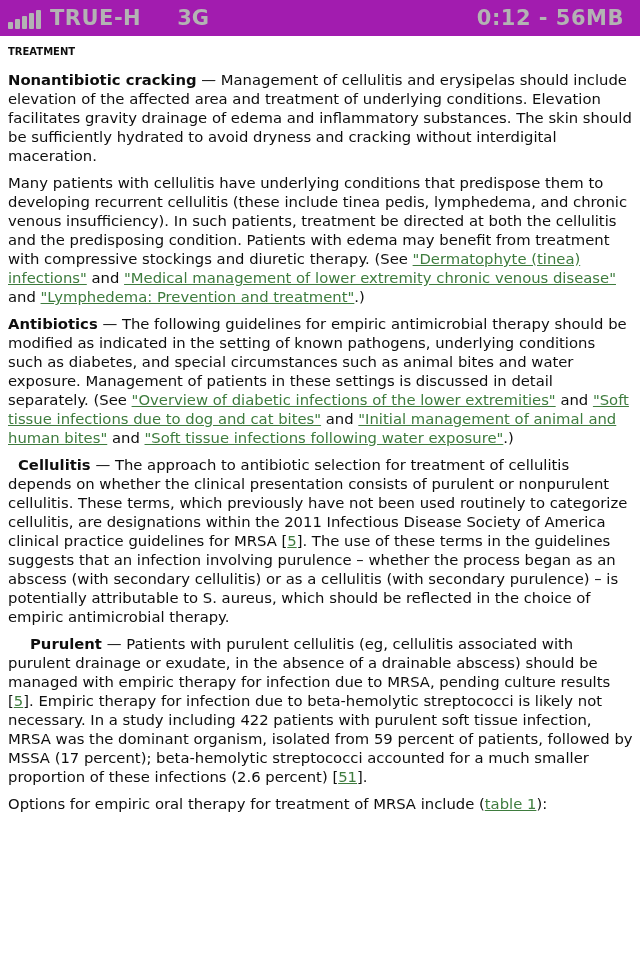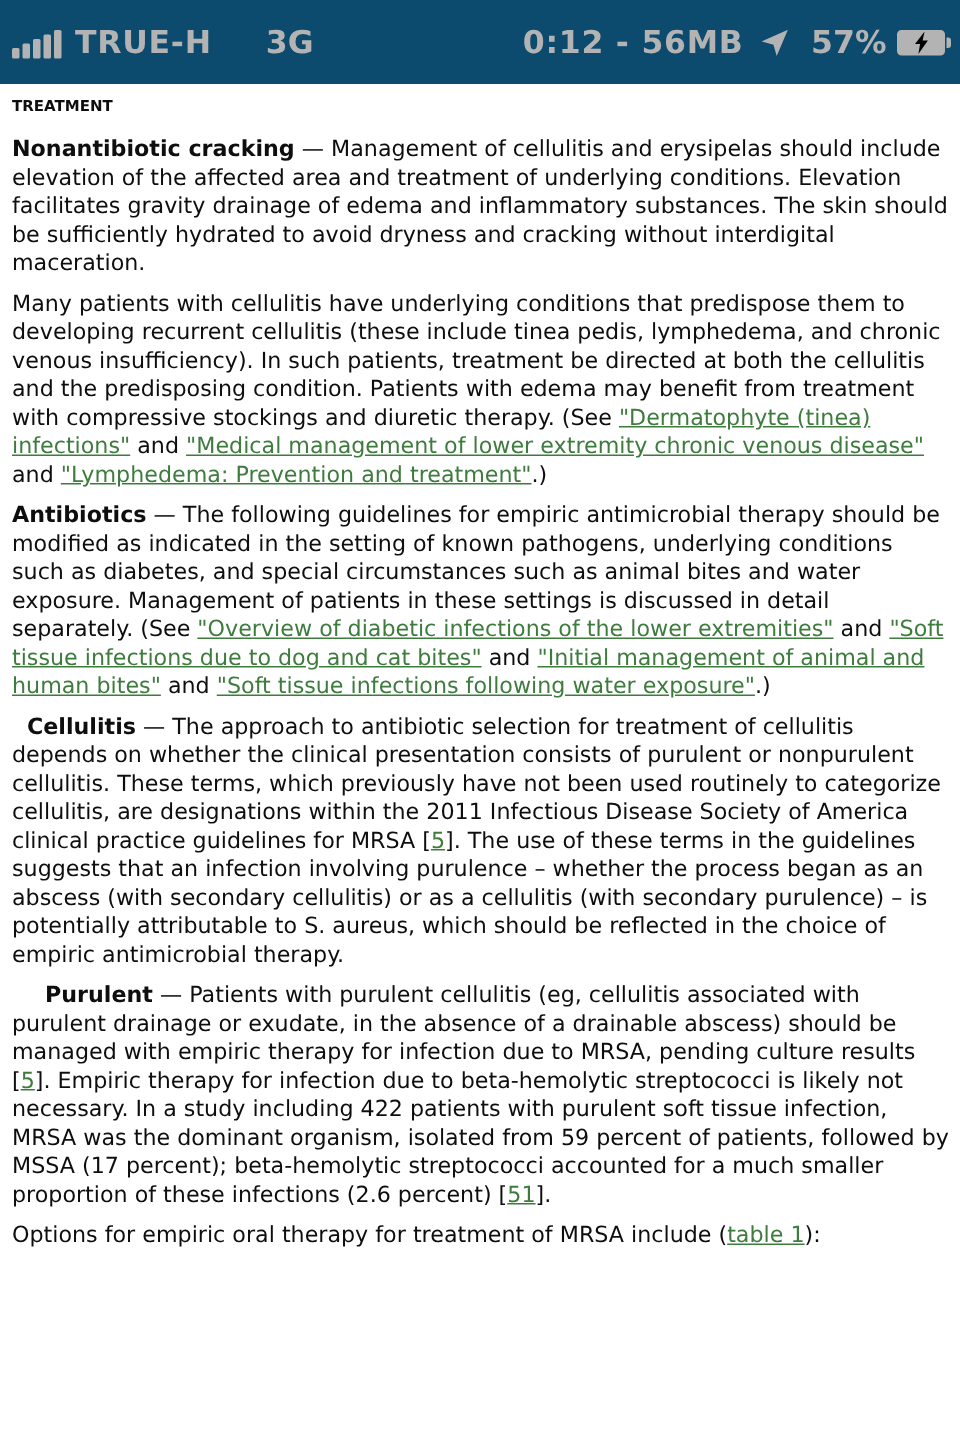--- a/index.html
+++ b/index.html
@@ -2,21 +2,21 @@
 <html><head>
 <meta charset="utf-8">
 <style>
   html, body { margin:0; padding:0; }
   body {
     width:640px; height:960px; overflow:hidden; background:#ffffff;
     font-family:"DejaVu Sans", sans-serif;
   }
   
   .status-bar {
-    height:56px; background:#0c4a6e; color:#b3b3b3;
+    height:36px; background:#a21caf; color:#b3b3b3;
     display:flex; align-items:center; box-sizing:border-box;
     padding:0 6px; font-weight:bold; font-size:21px;
   }
   .sb-left { display:flex; align-items:center; flex:0 0 auto; }
   .signal { display:flex; align-items:flex-end; height:20px; margin:2px 7px 0 2px; }
   .signal i { display:block; width:5px; margin-right:2px; background:#b3b3b3; border-radius:1px; }
   .signal i:nth-child(1){height:7px}
   .signal i:nth-child(2){height:10px}
   .signal i:nth-child(3){height:13px}
   .signal i:nth-child(4){height:16px}
@@ -60,34 +60,20 @@
       <i></i>
         <i></i>
         <i></i>
         <i></i>
         <i></i>
     </span>
     <span class="carrier">TRUE-H</span>
     <span class="network">3G</span>
   </div>
   <div class="sb-center">0:12 - 56MB</div>
-  <div class="sb-right">
-    <svg class="loc-arrow" viewBox="0 0 24 24">
-      <polygon points="22,2 2,11 11,13.5 13.5,22" fill="#b3b3b3"></polygon>
-    </svg>
-    <span class="batt-pct">57%</span>
-    <span class="battery">
-      <span class="batt-body">
-        <svg class="batt-bolt" viewBox="0 0 12 20">
-          <polygon points="8.5,0 0,11 4.5,11 3,20 11.5,8 6.8,8" fill="#000000"></polygon>
-        </svg>
-      </span>
-      <span class="batt-nub"></span>
-    </span>
-  </div>
 </div>
 
 <div class="content" id="doc">
     <div class="doc-heading">TREATMENT</div>
     <p><strong>Nonantibiotic cracking</strong><span> — Management of cellulitis and erysipelas should include elevation of the affected area and treatment of underlying conditions. Elevation facilitates gravity drainage of edema and inflammatory substances. The skin should be sufficiently hydrated to avoid dryness and cracking without interdigital maceration.</span></p>
     <p><span>Many patients with cellulitis have underlying conditions that predispose them to developing recurrent cellulitis (these include tinea pedis, lymphedema, and chronic venous insufficiency). In such patients, treatment be directed at both the cellulitis and the predisposing condition. Patients with edema may benefit from treatment with compressive stockings and diuretic therapy. (See </span><a class="lnk">"Dermatophyte (tinea) infections"</a><span> and </span><a class="lnk">"Medical management of lower extremity chronic venous disease"</a><span> and </span><a class="lnk">"Lymphedema: Prevention and treatment"</a><span>.)</span></p>
     <p><strong>Antibiotics</strong><span> — The following guidelines for empiric antimicrobial therapy should be modified as indicated in the setting of known pathogens, underlying conditions such as diabetes, and special circumstances such as animal bites and water exposure. Management of patients in these settings is discussed in detail separately. (See </span><a class="lnk">"Overview of diabetic infections of the lower extremities"</a><span> and </span><a class="lnk">"Soft tissue infections due to dog and cat bites"</a><span> and </span><a class="lnk">"Initial management of animal and human bites"</a><span> and </span><a class="lnk">"Soft tissue infections following water exposure"</a><span>.)</span></p>
     <p style="text-indent: 10px;"><strong>Cellulitis</strong><span> — The approach to antibiotic selection for treatment of cellulitis depends on whether the clinical presentation consists of purulent or nonpurulent cellulitis. These terms, which previously have not been used routinely to categorize cellulitis, are designations within the 2011 Infectious Disease Society of America clinical practice guidelines for MRSA [</span><a class="lnk">5</a><span>]. The use of these terms in the guidelines suggests that an infection involving purulence – whether the process began as an abscess (with secondary cellulitis) or as a cellulitis (with secondary purulence) – is potentially attributable to S. aureus, which should be reflected in the choice of empiric antimicrobial therapy.</span></p>
     <p style="text-indent: 22px;"><strong>Purulent</strong><span> — Patients with purulent cellulitis (eg, cellulitis associated with purulent drainage or exudate, in the absence of a drainable abscess) should be managed with empiric therapy for infection due to MRSA, pending culture results [</span><a class="lnk">5</a><span>]. Empiric therapy for infection due to beta-hemolytic streptococci is likely not necessary. In a study including 422 patients with purulent soft tissue infection, MRSA was the dominant organism, isolated from 59 percent of patients, followed by MSSA (17 percent); beta-hemolytic streptococci accounted for a much smaller proportion of these infections (2.6 percent) [</span><a class="lnk">51</a><span>].</span></p>
     <p><span>Options for empiric oral therapy for treatment of MRSA include (</span><a class="lnk">table 1</a><span>):</span></p>

